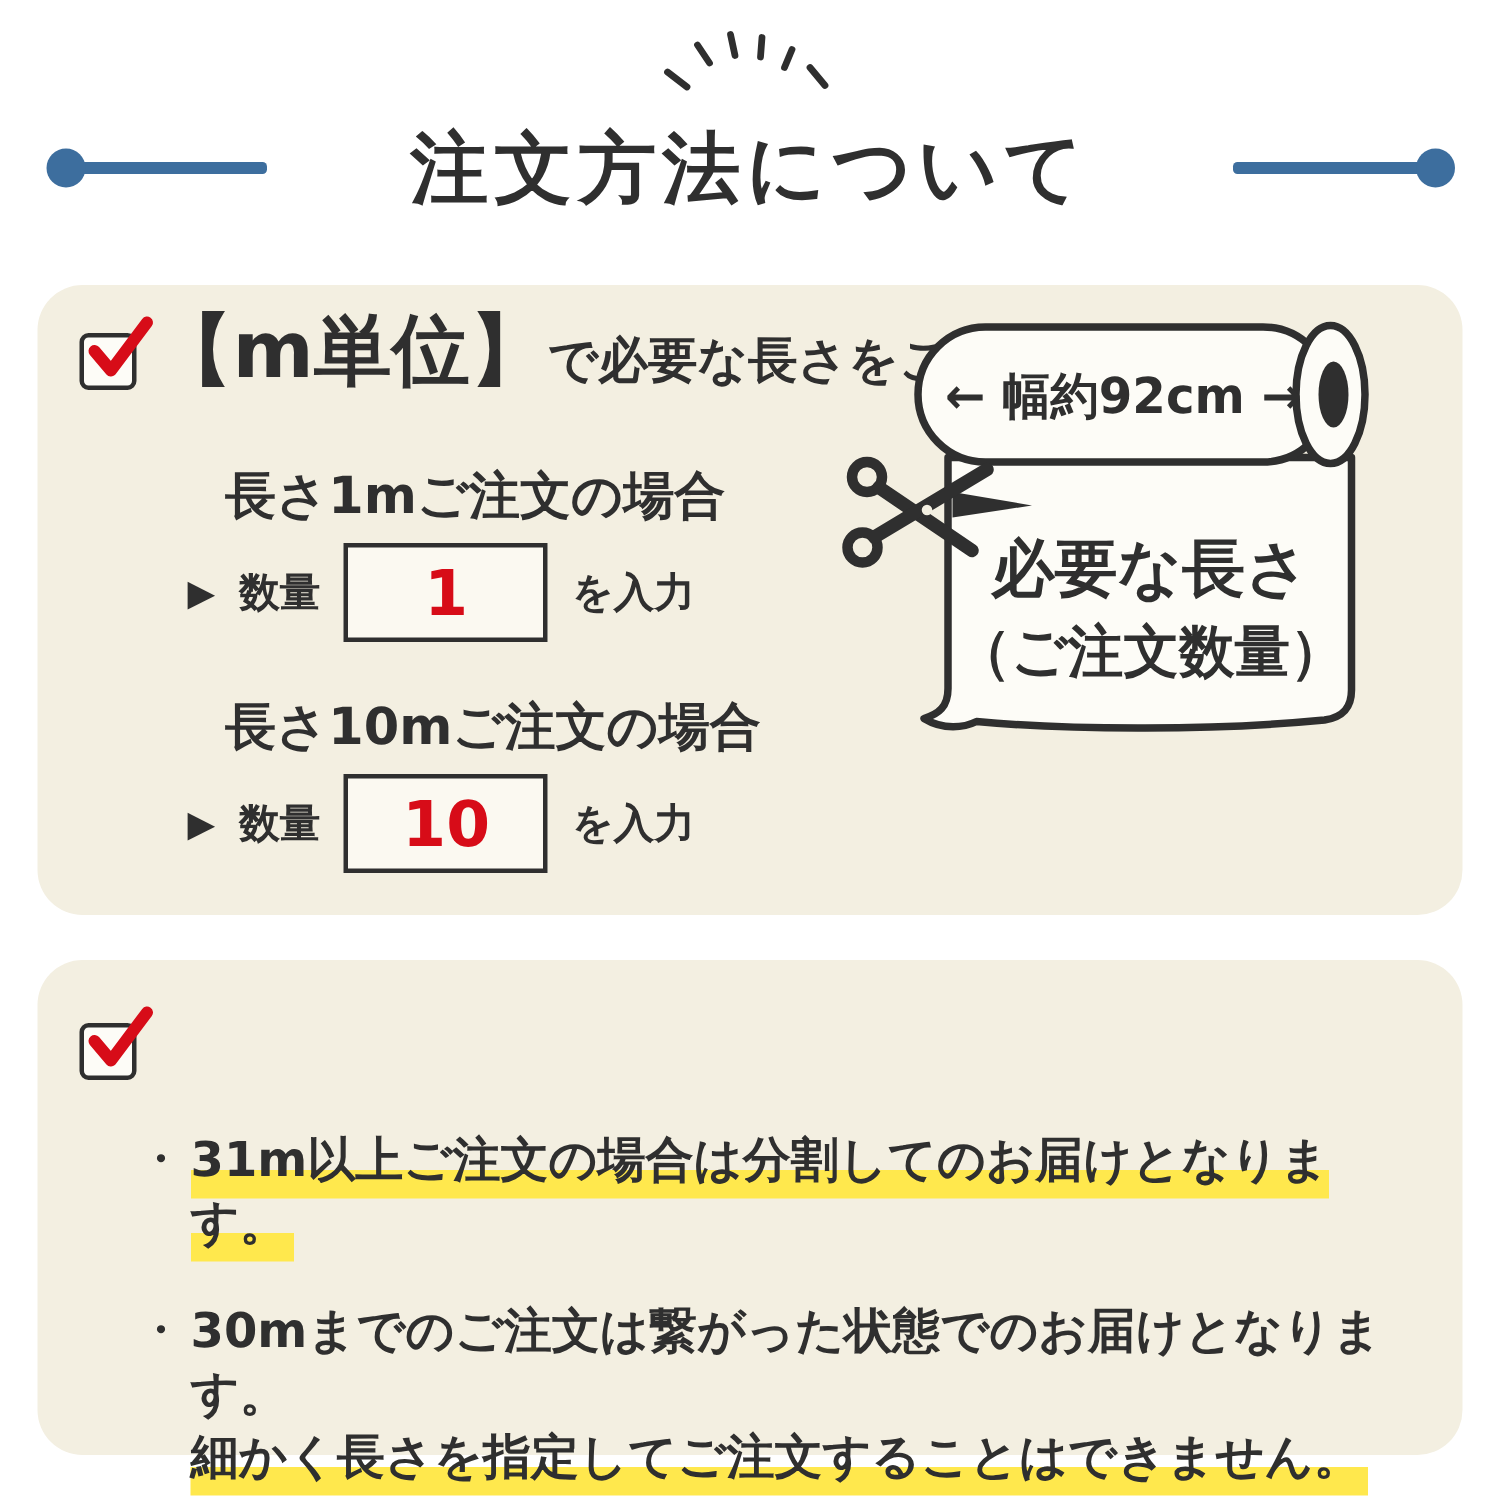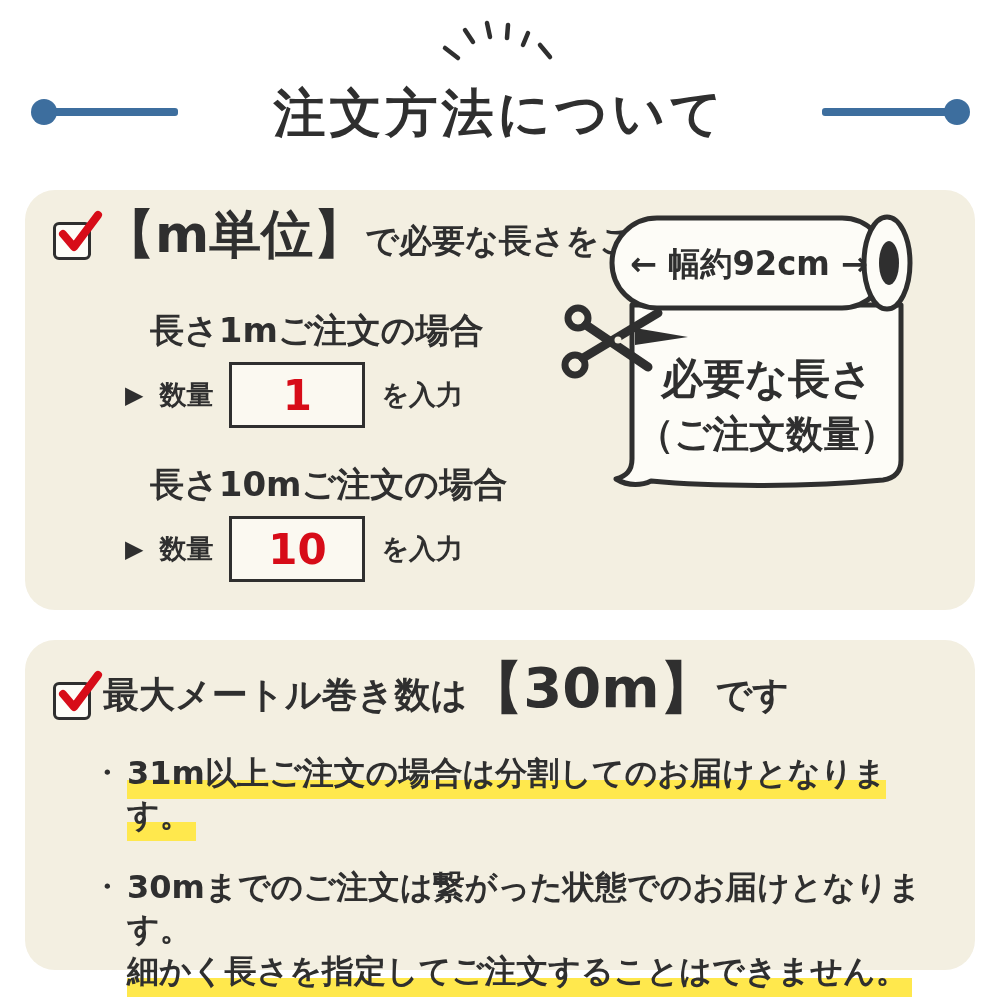--- a/index.html
+++ b/index.html
@@ -128,25 +128,20 @@
   </div>
 
   <div class="panel panel2">
 
     <div class="checkbox" style="left:28px;top:42px;">
       <svg width="46" height="46" viewBox="0 0 46 46">
         <polyline points="5,24 16,37 40,5" fill="none" stroke="#d70c18" stroke-width="8" stroke-linecap="round" stroke-linejoin="round"></polyline>
       </svg>
     </div>
 
-    <div class="h2row">
-      <span class="h2-pre">最大メートル巻き数は</span>
-      <span class="h2-strong">【30m】</span>
-      <span class="h2-post">です</span>
-    </div>
 
     <div class="bullets">
       <div class="bullet-row">
         <span class="bullet-marker">・</span>
         <span class="bullet-text"><span class="hl">31m以上ご注文の場合は分割してのお届けとなります。</span></span>
       </div>
       <div class="bullet-row">
         <span class="bullet-marker">・</span>
         <span class="bullet-text"><span>30mまでのご注文は繋がった状態でのお届けとなります。</span><br><span class="hl">細かく長さを指定してご注文することはできません。</span></span>
       </div>

